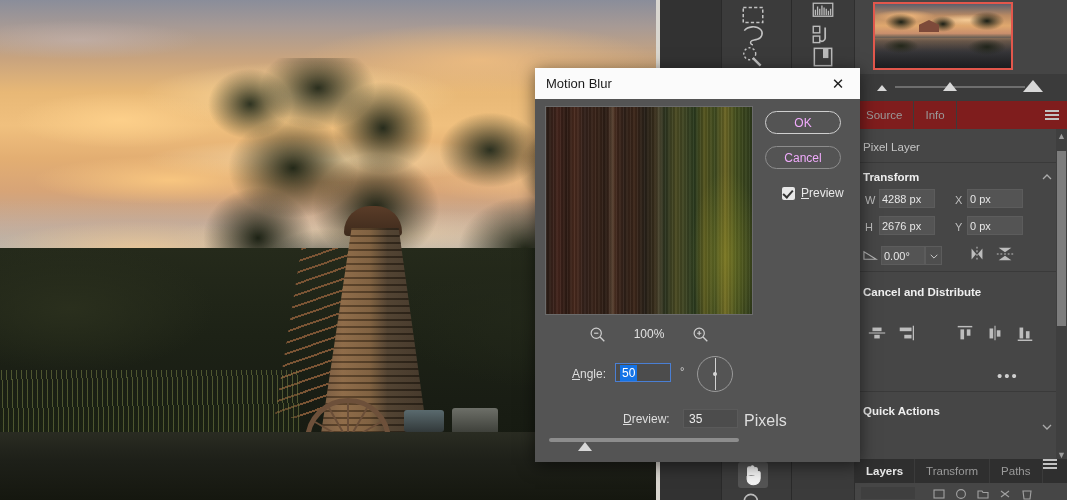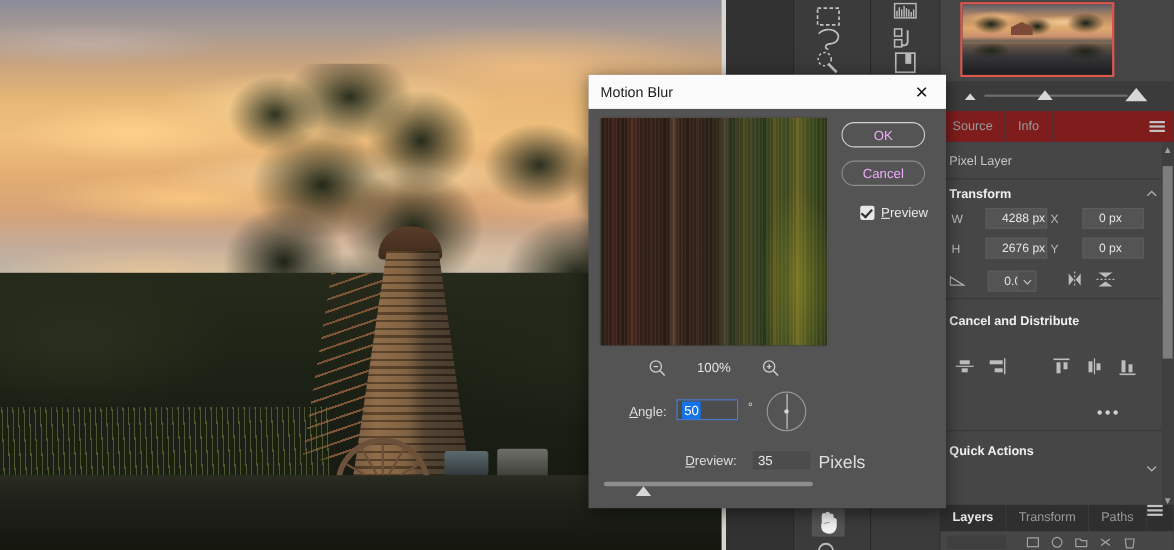--- a/index.html
+++ b/index.html
@@ -167,21 +167,21 @@
   .hamb-i { width: 14px; height: 10px; display: flex; flex-direction: column; justify-content: space-between; }
   .hamb-i i { display: block; height: 2px; background: #c2c2c2; }
 
   .prop-body { position: absolute; left: 0; top: 129px; width: 212px; height: 333px; background: #464646; }
   .prop-sub { position: absolute; left: 8px; top: 12px; font-size: 11.5px; color: #c6c6c6; }
   .sec-title { position: absolute; font-size: 11.5px; color: #efefef; font-weight: bold; }
   .divider { position: absolute; left: 0; width: 203px; height: 1px; background: #3a3a3a; }
   .lbl { position: absolute; font-size: 11px; color: #bdbdbd; }
   .field {
     position: absolute; height: 19px; background: #545454; border: 1px solid #5c5c5c;
-    color: #e6e6e6; font-size: 11px; display: flex; align-items: center; padding-left: 14px; margin-left: 17px;
+    color: #e6e6e6; font-size: 11px; display: flex; align-items: center; padding-left: 2px;
   }
   .chev { position: absolute; width: 17px; height: 19px; background: #4e4e4e; border: 1px solid #5c5c5c; display: flex; align-items: center; justify-content: center; }
   .align-ic { position: absolute; width: 20px; height: 18px; opacity: .85; }
   .align-ic svg { width: 100%; height: 100%; }
   .dots { position: absolute; font-size: 15px; color: #cfcfcf; letter-spacing: 2px; line-height: 8px; }
 
   .pscroll { position: absolute; right: 0; top: 129px; width: 11px; height: 333px; background: #3f3f3f; }
   .pscroll .thumb { position: absolute; left: 1px; top: 22px; width: 9px; height: 175px; background: #7d7d7d; }
   .pscroll .ar { position: absolute; left: 0; width: 11px; height: 14px; color: #9c9c9c; font-size: 9px; text-align: center; line-height: 14px; }
 

